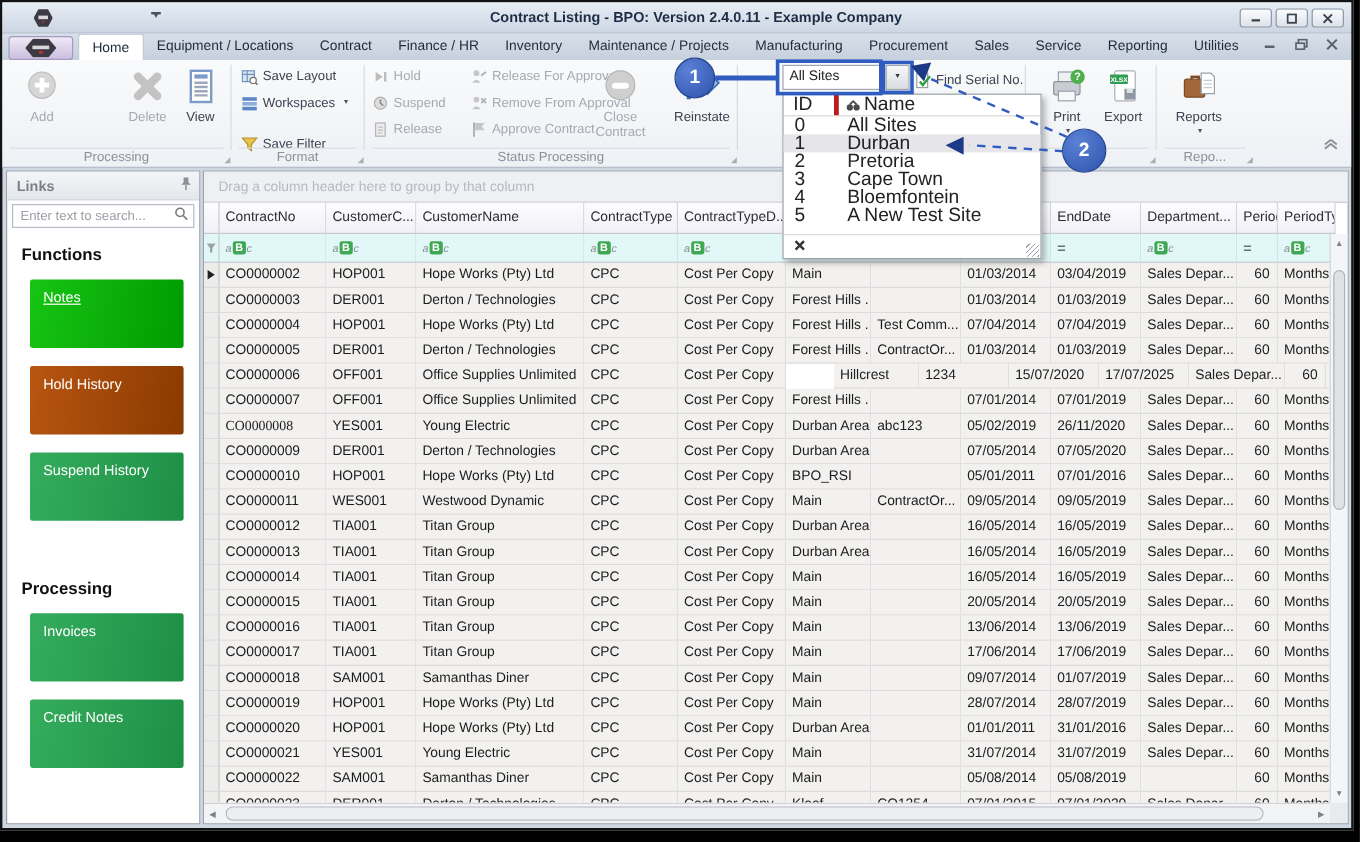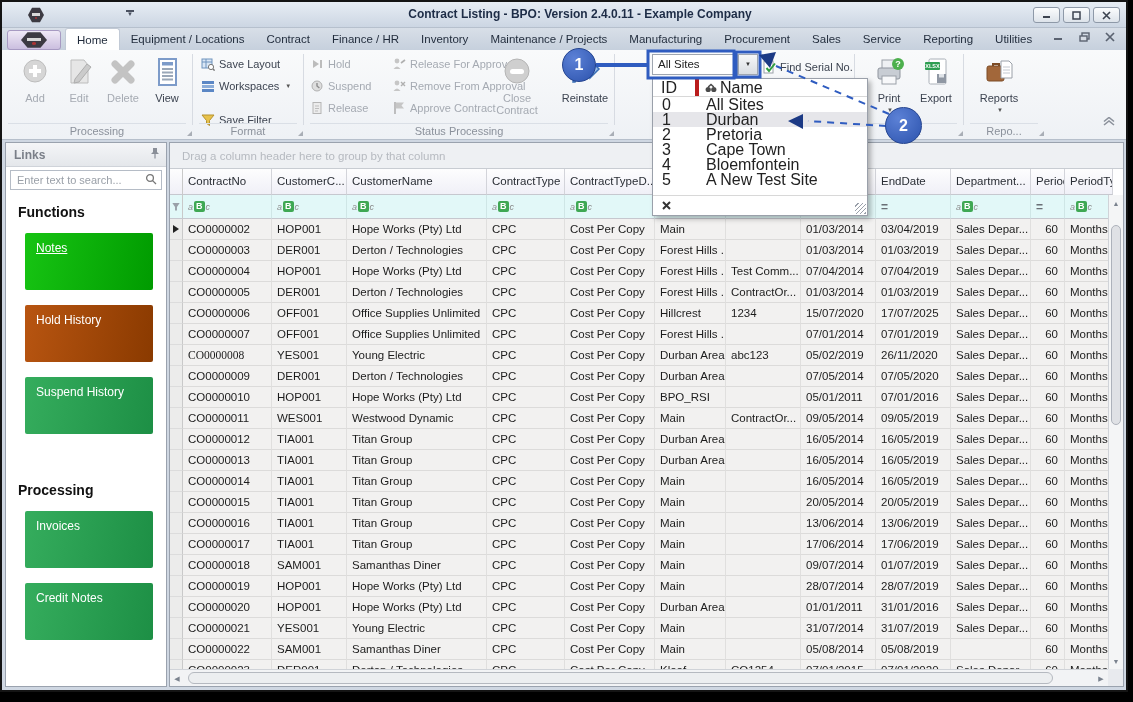--- a/index.html
+++ b/index.html
@@ -192,27 +192,20 @@
   <div class="ribbon">
 
     <div class="rb-group" style="left:0;width:190px;">
       <div class="bigbtn disabled" style="left:8px;">
         <span class="ic"><svg viewBox="0 0 32 32" width="32" height="32">
                 <circle cx="16" cy="15" r="11" fill="#d6d6d6" stroke="#bdbdbd"></circle>
                 <path d="M16 9v12 M10 15h12" stroke="#fff" stroke-width="4"></path>
               </svg></span>
         <span>Add</span>
       </div>
-      <div class="bigbtn disabled" style="left:52px;">
-        <span class="ic"><svg viewBox="0 0 32 32" width="32" height="32">
-                <path d="M8 4 h13 l4 5 v18 h-17 z" fill="#e6e6e6" stroke="#bdbdbd"></path>
-                <path d="M12 23 L24 8 l4 3 L16 26 l-5 1 z" fill="#cbcbcb" stroke="#aeaeae"></path>
-              </svg></span>
-        <span>Edit</span>
-      </div>
       <div class="bigbtn disabled" style="left:96px;">
         <span class="ic"><svg viewBox="0 0 32 32" width="32" height="32">
                 <path d="M8 8 L24 24 M24 8 L8 24" stroke="#c3c3c3" stroke-width="7" stroke-linecap="round"></path>
               </svg></span>
         <span>Delete</span>
       </div>
       <div class="bigbtn" style="left:140px;">
         <span class="ic"><svg viewBox="0 0 32 32" width="32" height="32">
                 <rect x="8" y="3" width="17" height="26" fill="#fff" stroke="#7d9bc9" stroke-width="2"></rect>
                 <rect x="11" y="6" width="11" height="3.5" fill="#7d9bc9"></rect>
@@ -548,21 +541,21 @@
               <div class="gcell ra" style="width: 34px;">60</div>
               <div class="gcell" style="width: 48px;">Months</div>
             </div>
             <div class="grow">
               <div class="gind"></div>
               <div class="gcell" style="width: 89px;">CO0000006</div>
               <div class="gcell" style="width: 75px;">OFF001</div>
               <div class="gcell" style="width: 140px;">Office Supplies Unlimited</div>
               <div class="gcell" style="width: 78px;">CPC</div>
               <div class="gcell" style="width: 90px;">Cost Per Copy</div>
-              <div class="gcell" style="width: 71px;">Hillcrest</div>
+              <div class="gcell" style="width: 71px; margin-left: 40px;">Hillcrest</div>
               <div class="gcell" style="width: 75px;">1234</div>
               <div class="gcell" style="width: 75px;">15/07/2020</div>
               <div class="gcell" style="width: 75px;">17/07/2025</div>
               <div class="gcell" style="width: 80px;">Sales Depar...</div>
               <div class="gcell ra" style="width: 34px;">60</div>
               <div class="gcell" style="width: 48px;">Months</div>
             </div>
             <div class="grow">
               <div class="gind"></div>
               <div class="gcell" style="width: 89px;">CO0000007</div>

